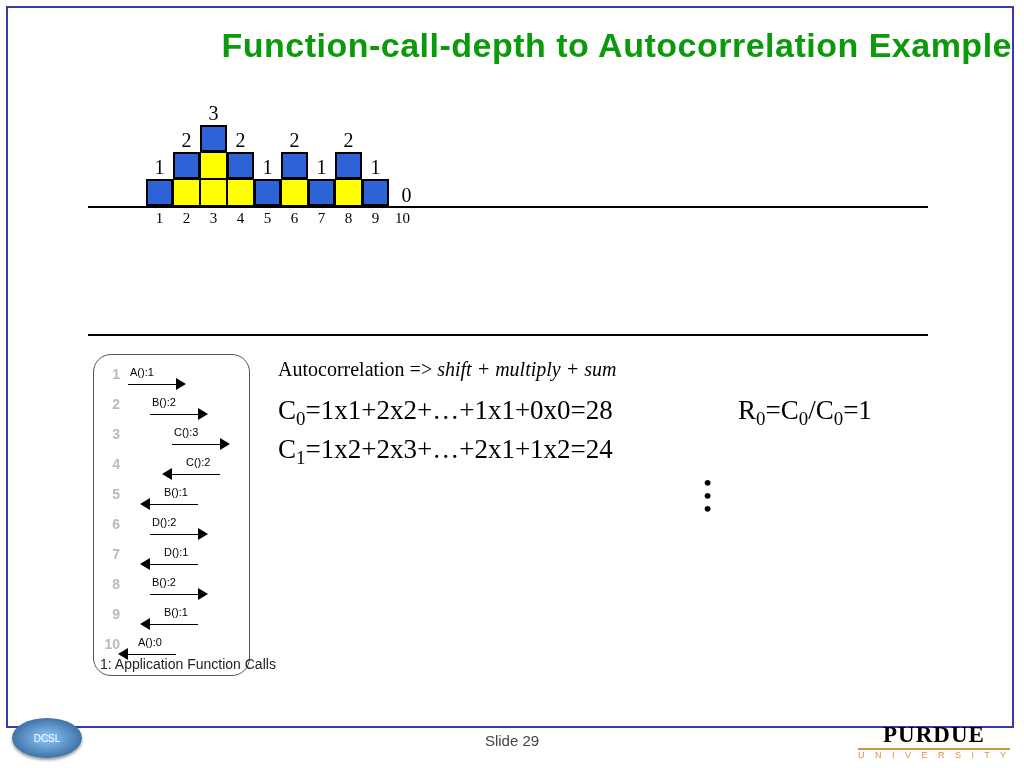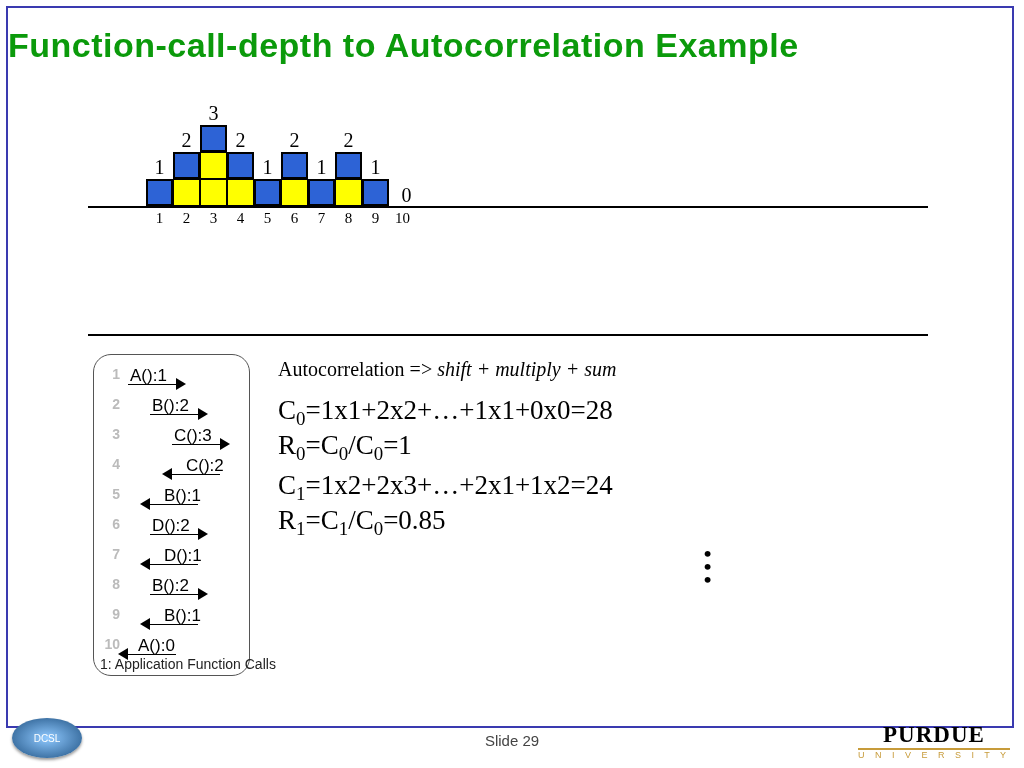--- a/index.html
+++ b/index.html
@@ -14,21 +14,21 @@
   .slide-frame {
     position: absolute;
     left: 6px;
     top: 6px;
     width: 1008px;
     height: 722px;
     border: 2px solid #3a3ab0;
     box-sizing: border-box;
   }
   .title {
-    text-align: left;
+    text-align: right;
     font-family: Arial, sans-serif;
     font-weight: bold;
     color: #0b9a0b;
     font-size: 34px;
     margin-top: 18px;
     letter-spacing: 0.5px;
   }
   .chart {
     position: absolute;
     left: 80px;
@@ -96,21 +96,21 @@
     left: 6px;
     top: 3px;
     font-size: 14px;
     font-weight: bold;
     color: #bbb;
     width: 20px;
     text-align: right;
   }
   .fn {
     position: absolute;
-    font-size: 17px;
+    font-size: 11px;
     top: 3px;
   }
   .arrow-r::after {
     content: "";
     position: absolute;
     top: 9px;
     width: 48px;
     height: 0;
     border-top: 1.5px solid black;
   }
@@ -153,21 +153,20 @@
     width: 700px;
     font-size: 27px;
   }
   .eq-area .line1 {
     margin-bottom: 14px;
     font-size: 20px;
   }
   .eq-row {
     display: flex;
     margin-top: 4px;
-    flex-direction: column;
   }
   .eq-row .c { width: 460px; }
   .eq-row .r { width: 240px; }
   sub { font-size: 0.7em; }
   .dots {
     font-size: 22px;
     text-align: center;
     width: 460px;
     letter-spacing: 1px;
     line-height: 0.6;
@@ -361,23 +360,20 @@
         <span>C</span><sub>0</sub><span>=1x1+2x2+…+1x1+0x0=28</span>
       </div>
       <div class="r">
         <span>R</span><sub>0</sub><span>=C</span><sub>0</sub><span>/C</span><sub>0</sub><span>=1</span>
       </div>
     </div>
     <div class="eq-row">
       <div class="c">
         <span>C</span><sub>1</sub><span>=1x2+2x3+…+2x1+1x2=24</span>
       </div>
-      <div class="r">
-        <span>R</span><sub>1</sub><span>=C</span><sub>1</sub><span>/C</span><sub>0</sub><span>=0.85</span>
-      </div>
     </div>
     <div class="dots">•<br>•<br>•</div>
   </div>
 </div>
 
 <div class="footer">Slide 29</div>
 <div class="logo-l">DCSL</div>
 <div class="logo-r">
   <div class="p">PURDUE</div>
   <div class="u">U N I V E R S I T Y</div>

